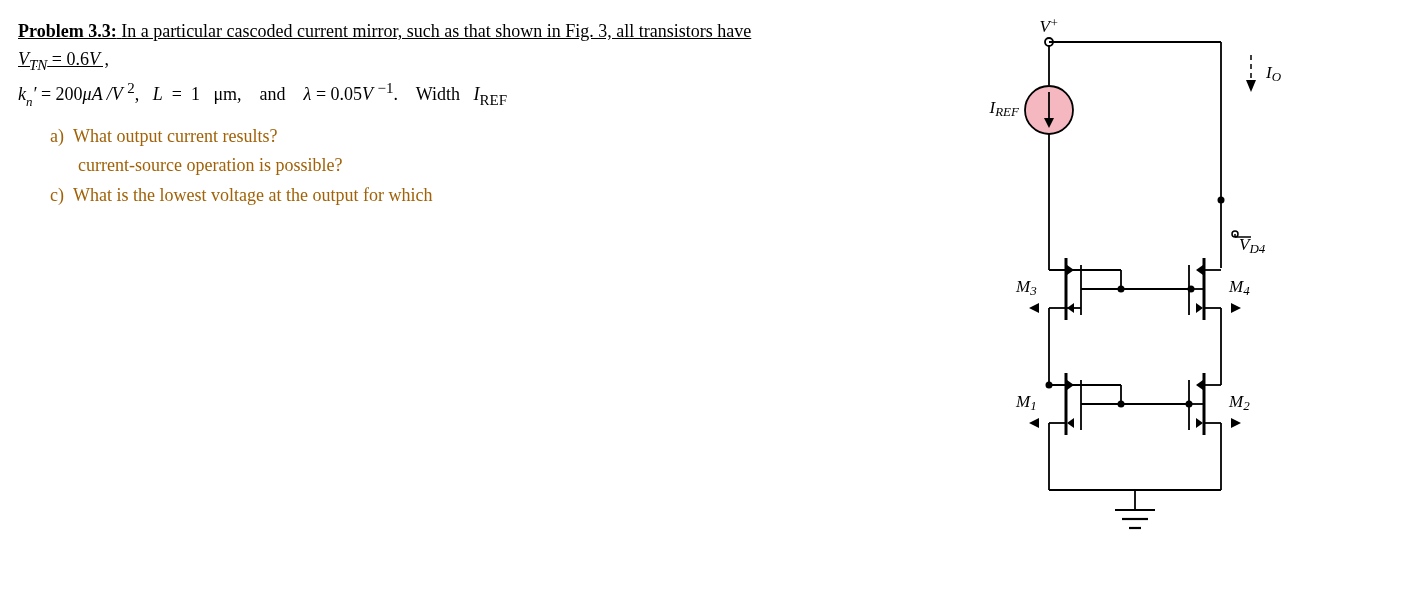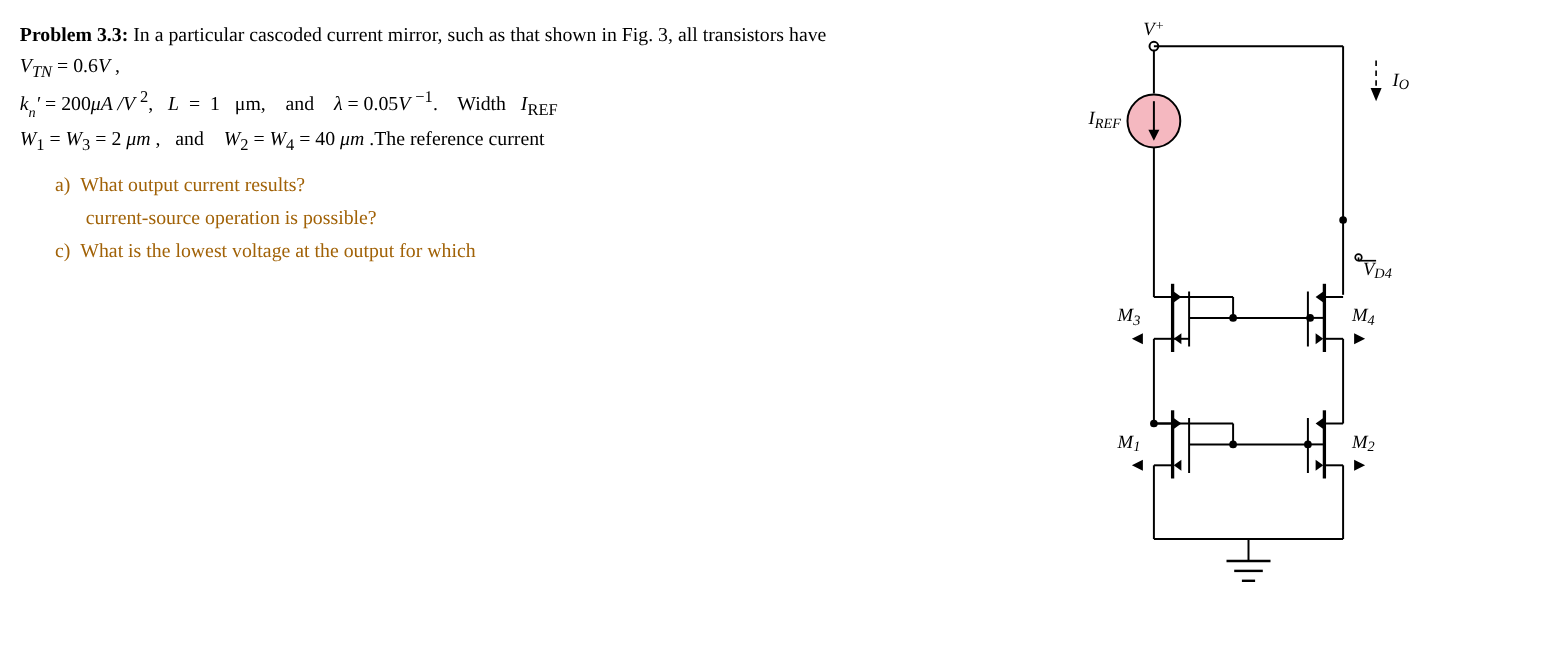--- a/index.html
+++ b/index.html
@@ -23,20 +23,21 @@
       flex: 1;
       display: flex;
       justify-content: center;
       align-items: flex-start;
       padding-top: 10px;
     }
     .problem-title {
       font-size: 18px;
       margin-bottom: 0;
       line-height: 1.55;
+      text-decoration: underline;
     }
     .problem-title strong {
       font-weight: bold;
     }
     .problem-line {
       line-height: 1.55;
     }
     .math {
       font-style: italic;
     }
@@ -66,23 +67,20 @@
 
 <div class="left-panel">
   <div class="problem-title">
     <span><strong>Problem 3.3:</strong></span>
     <span> In a particular cascoded current mirror, such as that shown in Fig. 3, all transistors have <span class="math">V<sub>TN</sub></span> = 0.6<span class="math">V</span> ,</span>
   </div>
   <div class="problem-line">
     <span class="math">k<span style="font-size:13px;vertical-align:bottom">n</span>′</span>
     <span> = 200<span class="math">μA /V</span> <sup>2</sup>,&nbsp;&nbsp; <span class="math">L</span> &nbsp;=&nbsp; 1 &nbsp; μm, &nbsp;&nbsp; and &nbsp;&nbsp; <span class="math">λ</span> = 0.05<span class="math">V</span> <sup>−1</sup>. &nbsp;&nbsp; Width &nbsp; <span class="math" style="font-style:italic">I</span><sub>REF</sub></span>
   </div>
-  <div class="problem-line">
-    <span class="math">W</span><sub>1</sub> = <span class="math">W</span><sub>3</sub> = 2 <span class="math">μm</span> ,&nbsp;&nbsp; and &nbsp;&nbsp; <span class="math">W</span><sub>2</sub> = <span class="math">W</span><sub>4</sub> = 40 <span class="math">μm</span> .The reference current
-  </div>
   <ul class="questions">
     <li>a) &nbsp;What output current results?</li>
     <li style="padding-left:28px">current-source operation is possible?</li>
     <li>c) &nbsp;What is the lowest voltage at the output for which</li>
   </ul>
 </div>
 
 <div class="right-panel">
   <div class="circuit-container">
     <svg class="circuit" viewBox="0 0 420 580" xmlns="http://www.w3.org/2000/svg">

